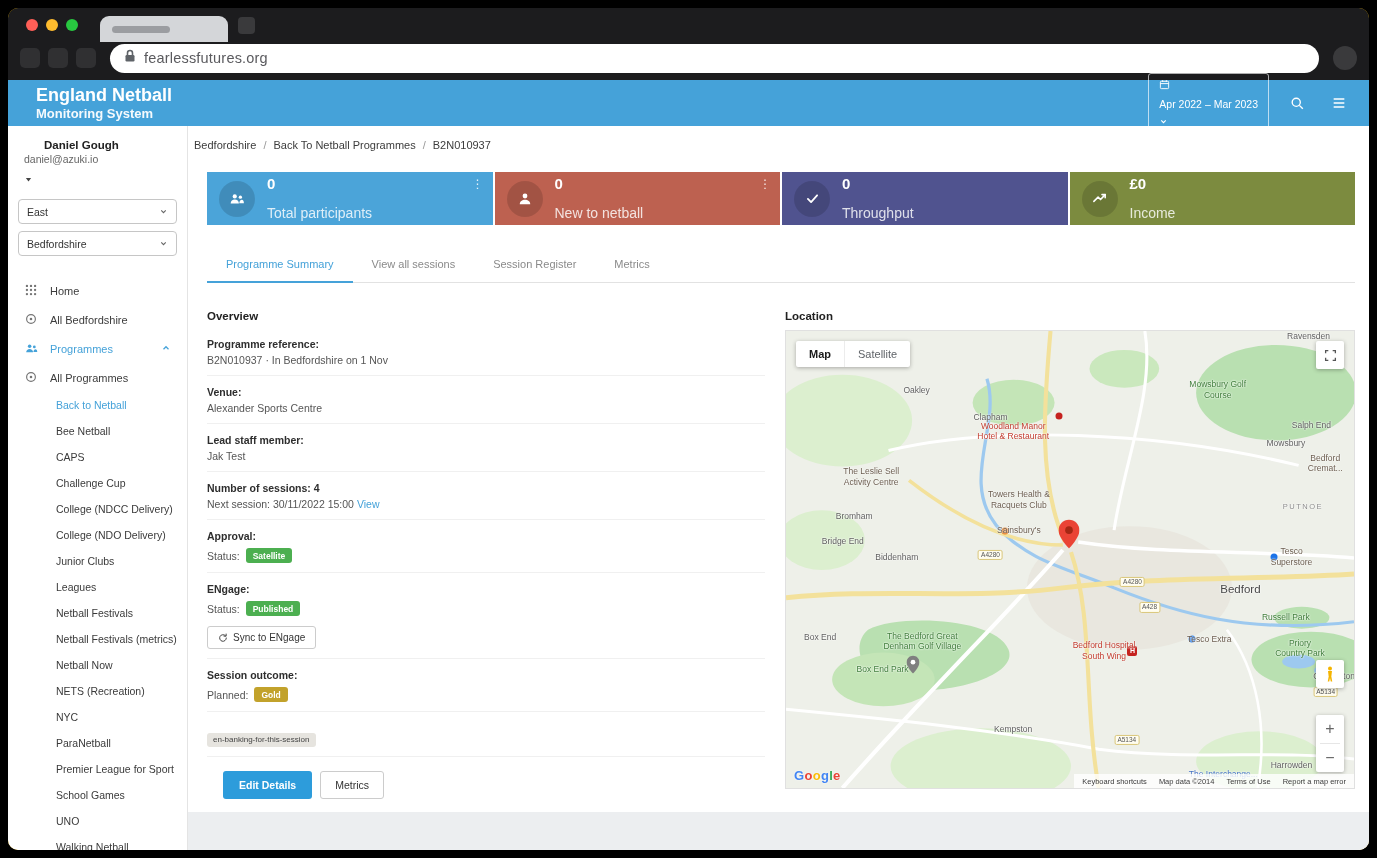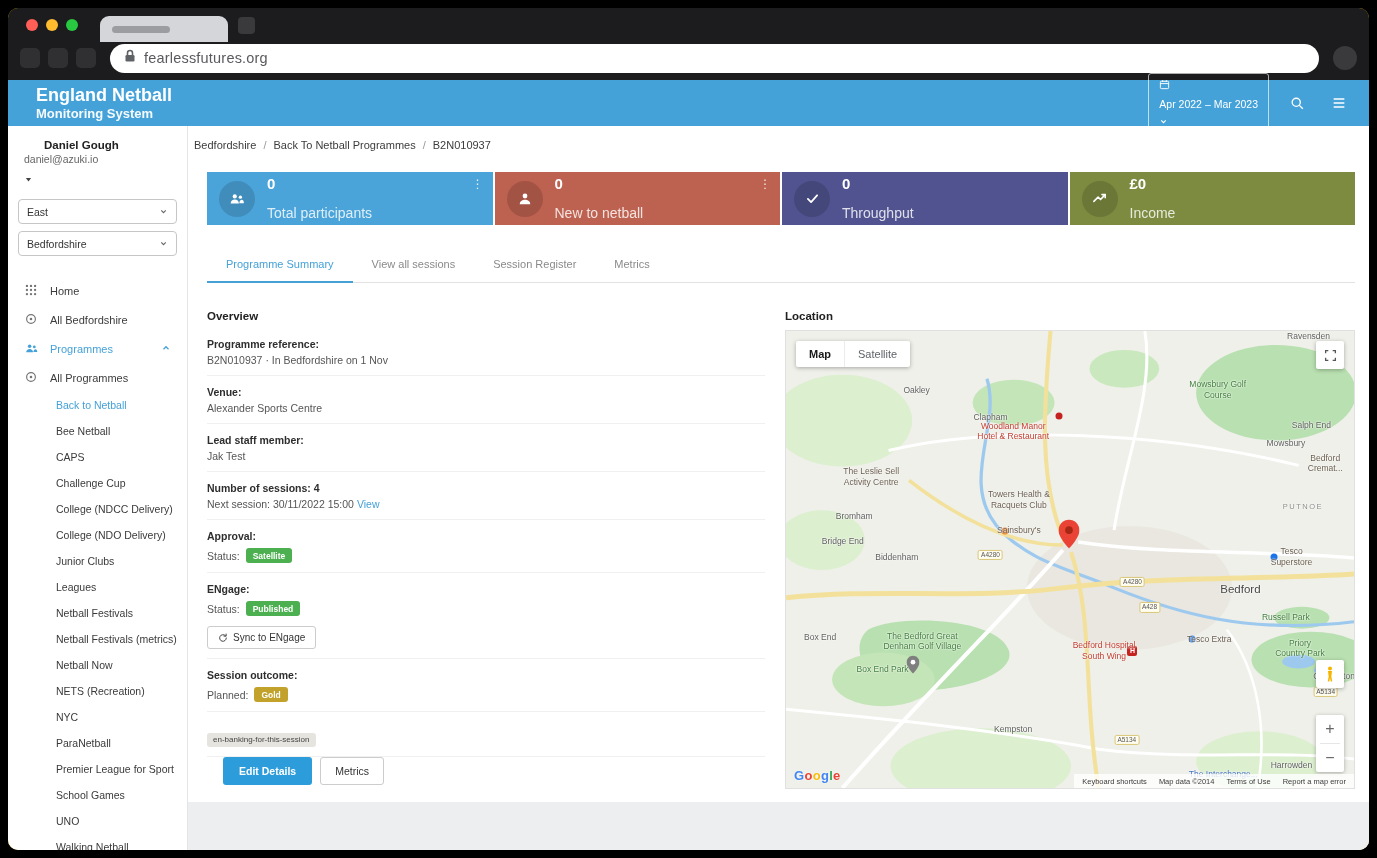--- a/index.html
+++ b/index.html
@@ -77,21 +77,21 @@
   .field:last-of-type { border-bottom:none; }
   .field-label { font-size:10.5px; font-weight:bold; color:#2e2e2e; margin-bottom:4px; }
   .field-value { font-size:10.5px; color:#555; }
   .status-line { display:flex; align-items:center; gap:6px; margin-top:6px; font-size:10.5px; color:#555; }
   .link { color:var(--accent,#45a2d9); cursor:pointer; margin-left:3px; }
   .badge { display:inline-block; color:#fff; font-size:8.5px; font-weight:bold; padding:2.5px 7px; border-radius:3px; }
   .badge.green { background:var(--badge-green,#4caf50); }
   .badge.gold { background:var(--badge-gold,#c2a22b); }
   .tag-badge { display:inline-block; background:#e6e4df; color:#444; font-size:8px; padding:2.5px 6px; border-radius:3px; }
   .sync-btn { margin-top:10px; display:inline-flex; align-items:center; gap:5px; background:#fff; border:1px solid #ccc; border-radius:3px; padding:5px 10px; font-size:10px; color:#333; cursor:pointer; }
-  .btn-row { display:flex; gap:8px;padding-left:16px; }
+  .btn-row { margin-top:14px; display:flex; gap:8px;padding-left:16px; }
   .btn-primary { background:var(--primary-button,#2d9cdb); color:#fff; border:none; border-radius:3px; padding:7px 16px; font-size:10.5px; font-weight:bold; cursor:pointer; font-family:inherit; }
   .btn-outline { background:#fff; color:#333; border:1px solid #ccc; border-radius:3px; padding:7px 14px; font-size:10.5px; cursor:pointer; font-family:inherit; }
 
   
   .map-box { position:relative; height:459px; border:1px solid #e0e0e0; background:#eef0e9; overflow:hidden; margin-top:8px; }
   .map-svg { position:absolute; inset:0; width:100%; height:100%; }
   .map-labels { position:absolute; inset:0; }
   .map-label { position:absolute; transform:translate(-50%,-50%); font-size:8.5px; color:#5f5f5f; white-space:normal; text-align:center; max-width:84px; line-height:1.25; text-shadow:0 0 2px #fff,0 0 2px #fff; }
   .map-label.town-lg { font-size:11.5px; color:#474747; max-width:120px; }
   .map-label.district { font-size:7.5px; letter-spacing:1.5px; color:#8d8d8d; }

